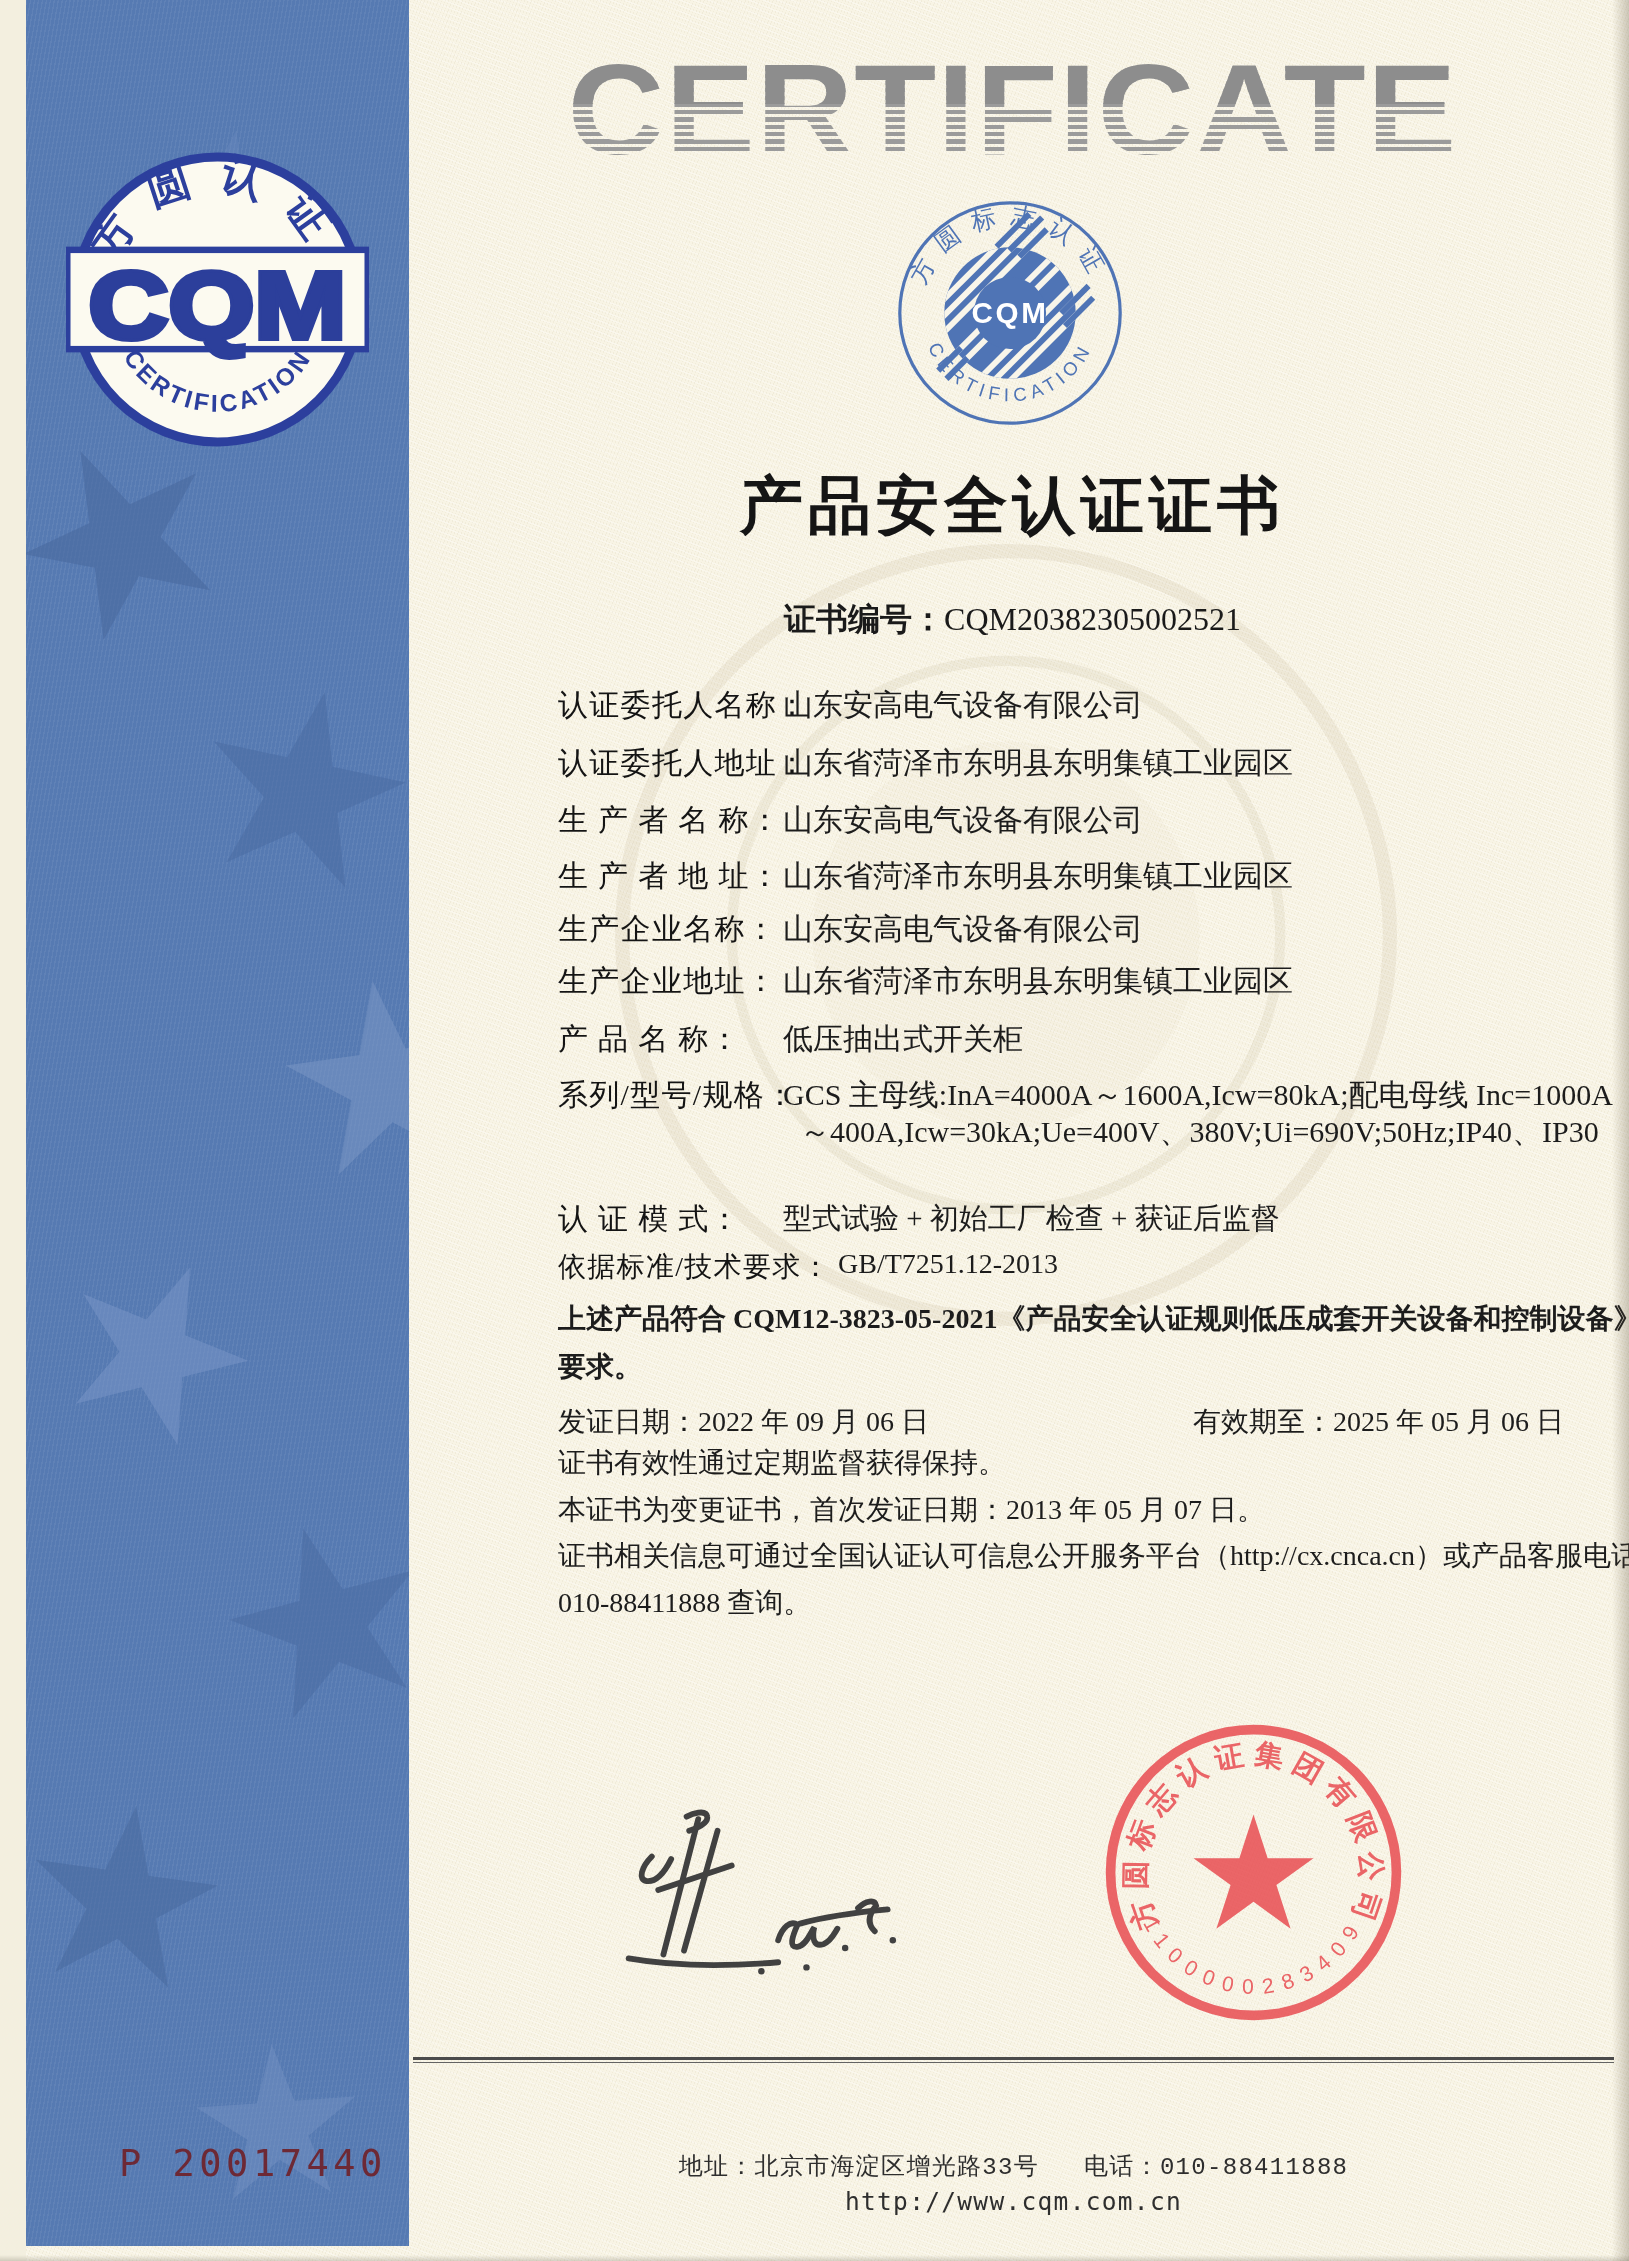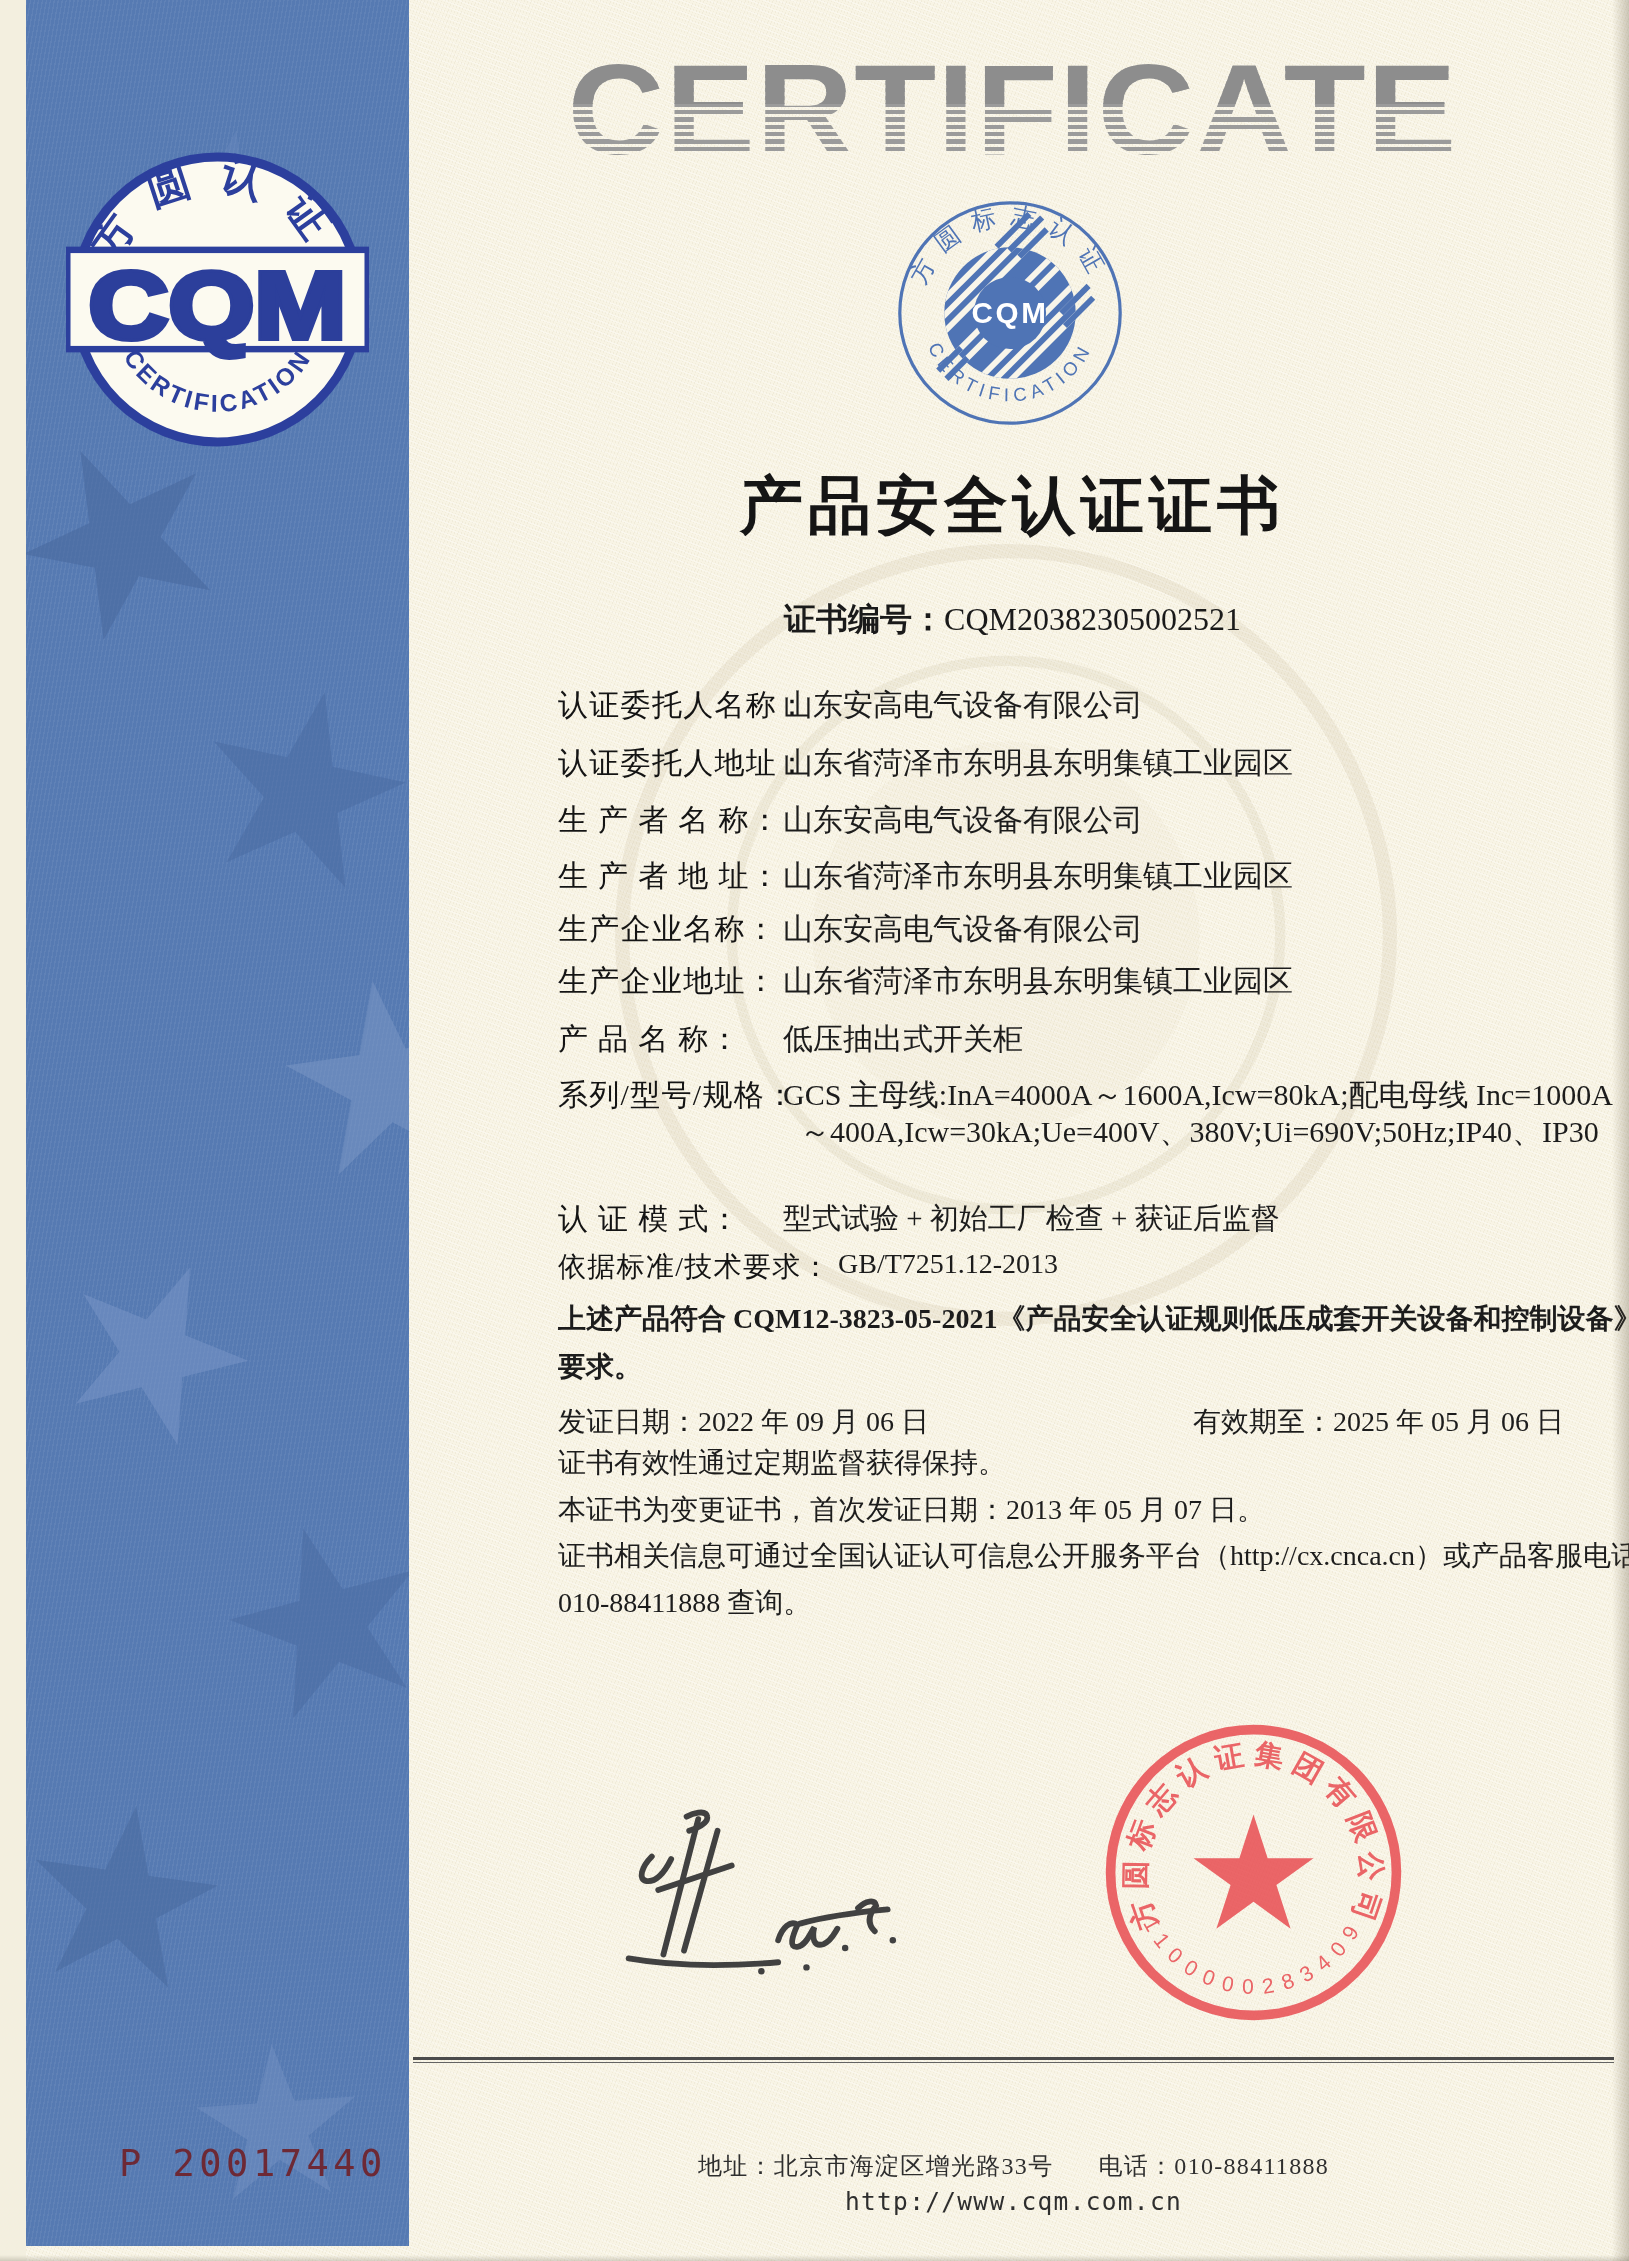--- a/index.html
+++ b/index.html
@@ -45,21 +45,21 @@
   .bold{font-weight:bold;}
 
   .sig{position:absolute;left:609px;top:1805px;}
   .stamp{position:absolute;left:1099px;top:1718px;opacity:0.9;}
 
   .footer-rule{position:absolute;left:413px;top:2057px;width:1201px;height:1.9px;
     border-top:3.2px solid #4b4b4b;border-bottom:1.3px solid #636363;}
   .footer-company{position:absolute;left:413px;top:2076px;width:1201px;text-align:center;
     font-size:49px;font-weight:bold;letter-spacing:19.3px;color:#242424;white-space:nowrap;}
   .footer-addr{position:absolute;left:413px;top:2150px;width:1201px;text-align:center;
-    font-size:24px;color:#2e2e2e;white-space:nowrap;letter-spacing:1.3px;}
+    font-size:24px;color:#2e2e2e;white-space:nowrap;letter-spacing:1.3px;font-family:Liberation Mono, monospace;}
   .footer-addr .gap{display:inline-block;width:45px;}
   .footer-web{position:absolute;left:413px;top:2187px;width:1201px;text-align:center;
     font-family:"DejaVu Sans Mono",monospace;font-size:24.5px;color:#2e2e2e;letter-spacing:1.3px;white-space:nowrap;}
 </style>
 </head>
 <body>
 
 <div class="page">
 
   <div class="left-strip"></div>

